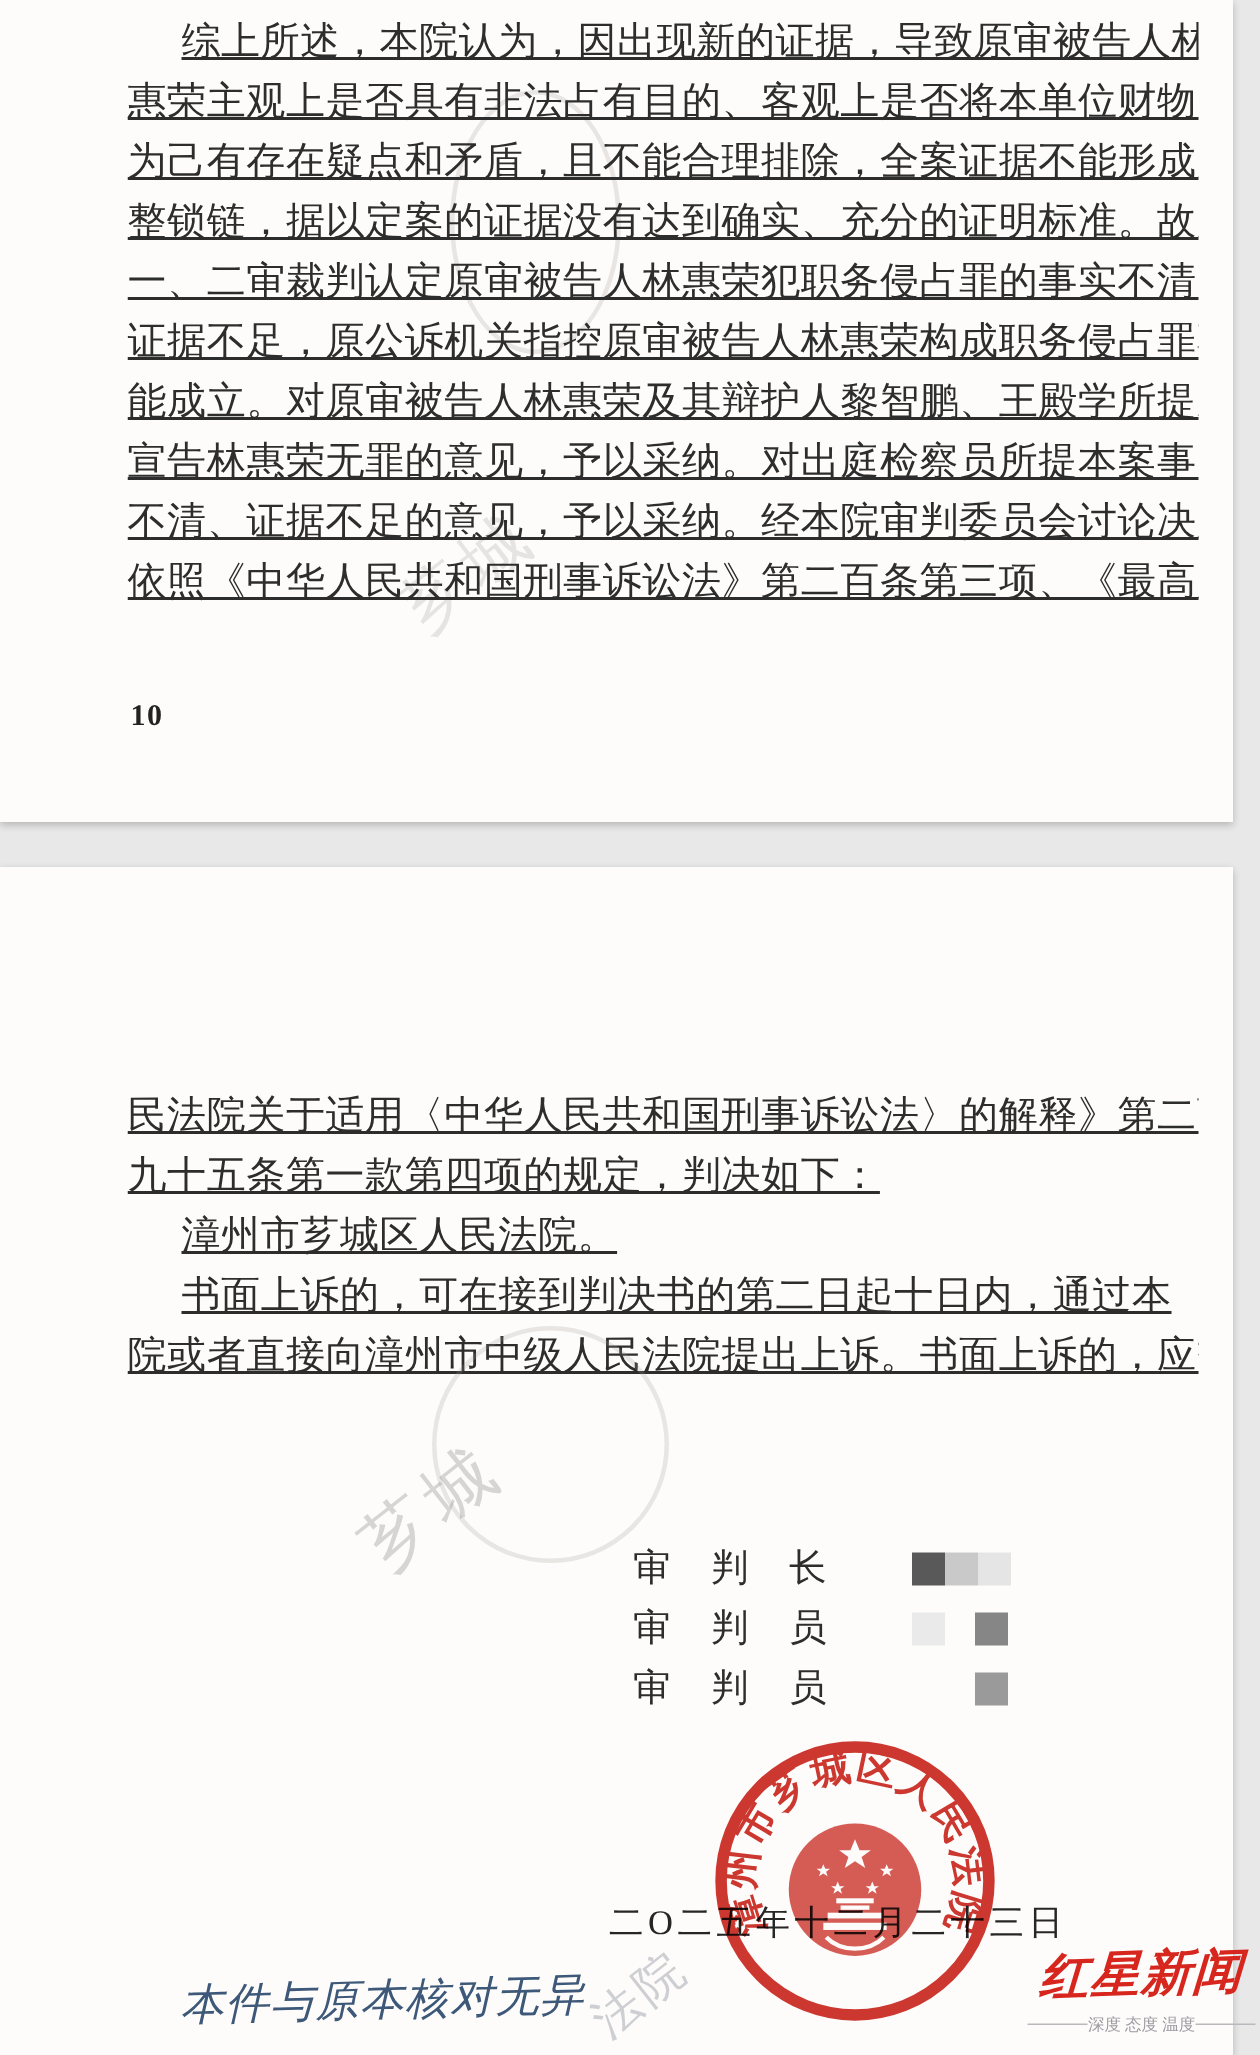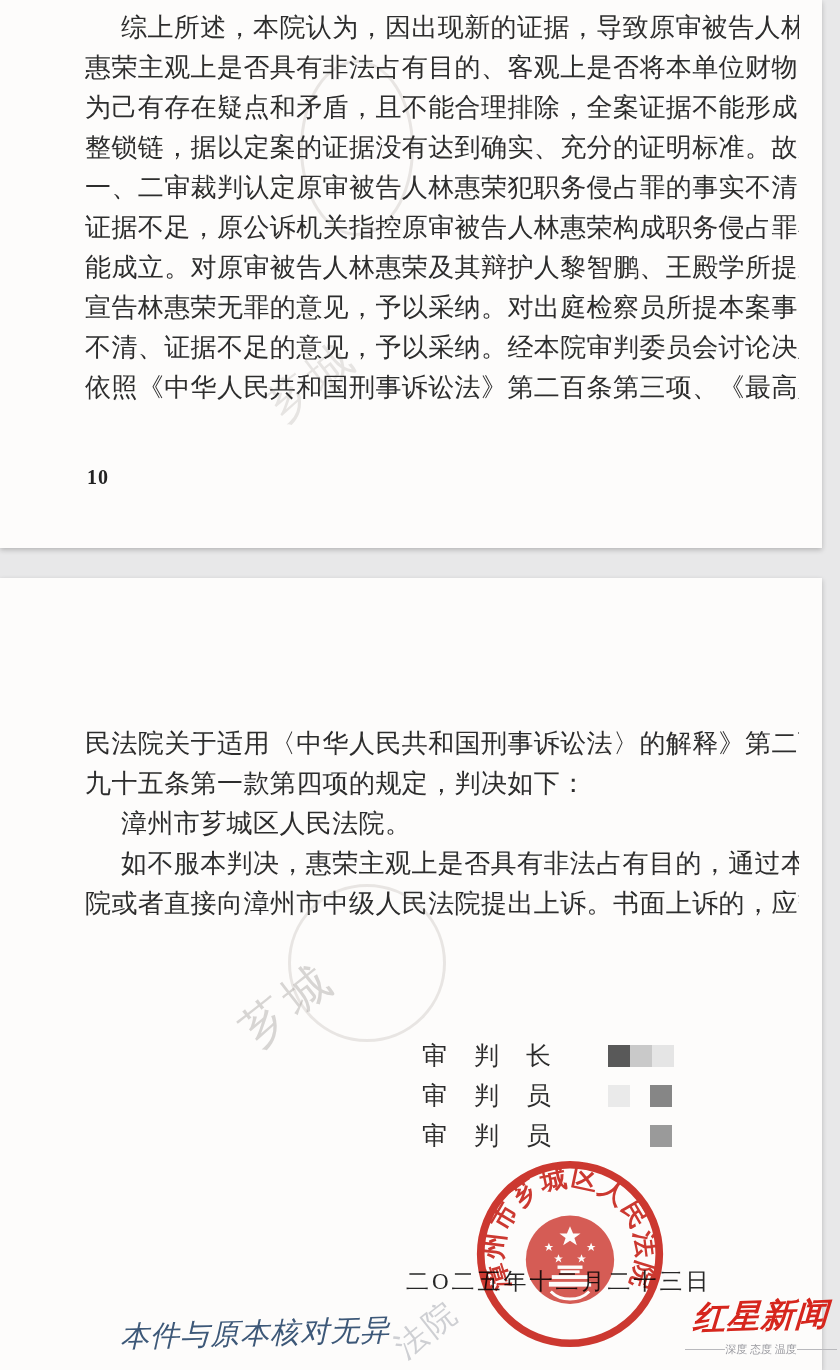--- a/index.html
+++ b/index.html
@@ -14,21 +14,21 @@
     box-shadow:0 2px 5px rgba(0,0,0,.22);
   }
   .page-1{top:0;height:548px;}
   .page-2{top:578px;height:792px;}
 
   .textblock{position:absolute;left:85px;width:714px;}
   .page-1 .textblock{top:8px;}
   .page-2 .textblock{top:146px;}
   .line{
     height:40px;line-height:40px;font-size:26px;letter-spacing:.4px;
-    white-space:nowrap;overflow:hidden;
+    white-space:nowrap;overflow:hidden;text-decoration:underline;
   }
   .indent{text-indent:36px;}
 
   .pagenum{
     position:absolute;left:87px;top:466px;font-size:20px;font-weight:bold;
     letter-spacing:1px;color:#222;
   }
 
   
   .wm-ring{
@@ -39,21 +39,21 @@
   .ring-p2{left:288px;top:306px;width:152px;height:152px;}
   .wm-text{
     position:absolute;color:rgba(128,124,118,.30);
     transform:rotate(-38deg);letter-spacing:6px;white-space:nowrap;
   }
   .xc-p1{left:262px;top:352px;font-size:44px;color:rgba(128,124,118,.18);}
   .xc-p2{left:236px;top:396px;font-size:46px;}
   .fy-p2{left:392px;top:730px;font-size:32px;color:rgba(140,146,154,.42);letter-spacing:3px;}
 
   
-  .judges{position:absolute;left:422px;top:458px;width:330px;}
+  .judges{position:absolute;left:422px;top:448px;width:330px;}
   .judge-row{position:relative;height:40px;line-height:40px;}
   .judge-title{font-size:25px;letter-spacing:1px;white-space:pre;}
   .redaction{position:absolute;top:9px;height:22px;}
   .blk{display:inline-block;width:22px;height:22px;vertical-align:top;}
   .g1{left:186px;}
   .g2a{left:186px;}
   .g2b{left:228px;}
   .g3{left:228px;}
   .c1{background:#595959;}
   .c2{background:#c9c9c9;}
@@ -121,21 +121,21 @@
 
     <div class="pagenum">10</div>
   </div>
 
   <div class="page page-2">
 
     <div class="textblock">
       <div class="line">民法院关于适用〈中华人民共和国刑事诉讼法〉的解释》第二百</div>
       <div class="line">九十五条第一款第四项的规定，判决如下：</div>
       <div class="line indent">漳州市芗城区人民法院。</div>
-      <div class="line indent">如不服本判决，惠荣主观上是否具有非法占有目的，通过本</div>
+      <div class="line indent">书面上诉的，可在接到判决书的第二日起十日内，通过本</div>
       <div class="line">院或者直接向漳州市中级人民法院提出上诉。书面上诉的，应交</div>
     </div>
 
     <div class="wm-ring ring-p2"></div>
     <div class="wm-text xc-p2">芗城</div>
 
     <div class="judges">
       <div class="judge-row">
         <span class="judge-title">审　判　长</span>
         <span class="redaction g1"><span class="blk c1"></span><span class="blk c2"></span><span class="blk c3"></span></span>

